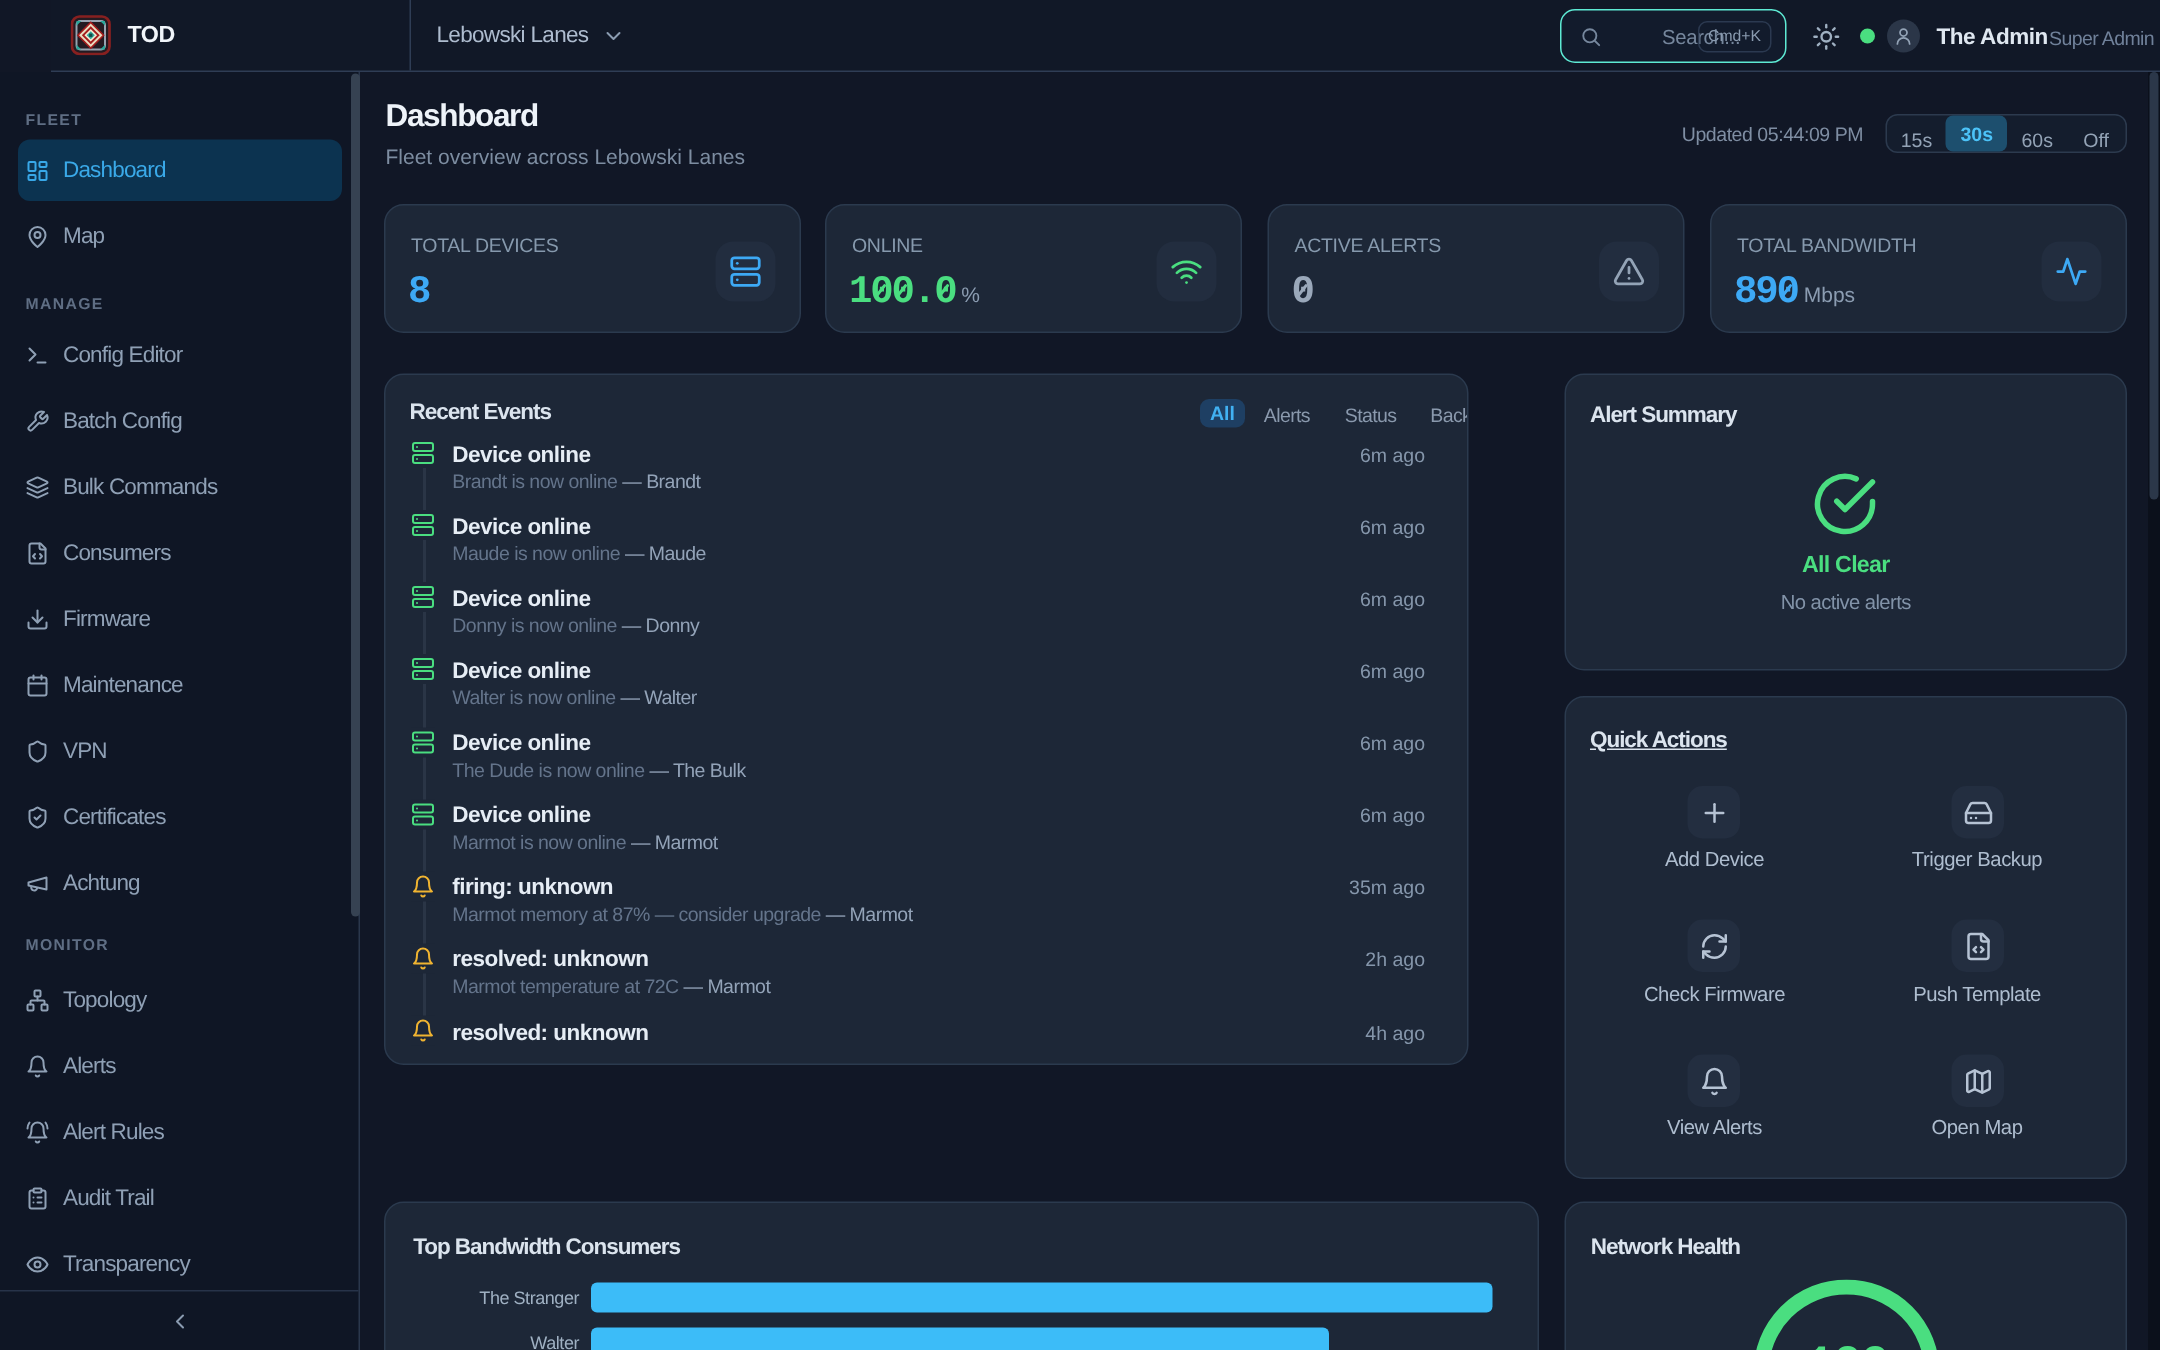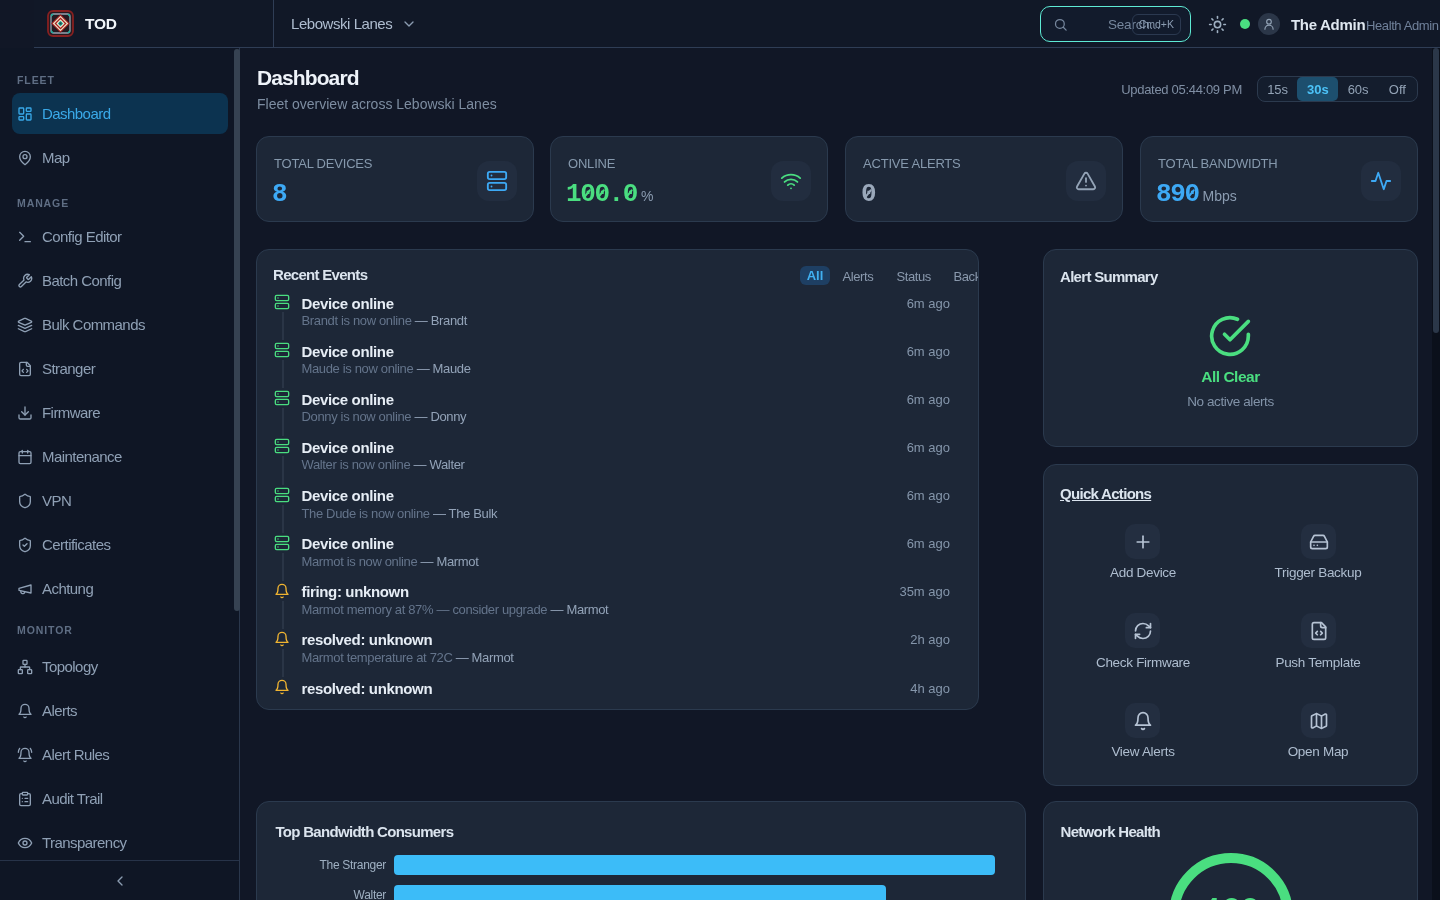--- a/index.html
+++ b/index.html
@@ -99,21 +99,21 @@
       <path d="m19.07 4.93-1.41 1.41"></path>
     </svg>
   <div class="abs" style="left:1205.5px; top:18.5px; width:10px; height:10px; border-radius:50%; background:#4ade80;"></div>
   <div class="abs" style="left:1224px; top:12.5px; width:22px; height:22px; border-radius:50%; background:#2b3648; display:flex; align-items:center; justify-content:center;">
     <svg width="14" height="14" viewBox="0 0 24 24" fill="none" stroke="#93a3b6" stroke-width="2" stroke-linecap="round">
         <circle cx="12" cy="8" r="4"></circle>
         <path d="M5 21c0-3.9 3.1-7 7-7s7 3.1 7 7"></path>
       </svg>
   </div>
   <div class="abs" style="left:1257px; top:16px; color:#dfe7f0; font-size:15px; font-weight:bold; letter-spacing:-0.3px;">The Admin</div>
-  <div class="abs" style="left:1332px; top:17.5px; color:#70819a; font-size:13px; letter-spacing:-0.4px;">Health Admin</div>
+  <div class="abs" style="left:1332px; top:17.5px; color:#70819a; font-size:13px; letter-spacing:-0.4px;">Super Admin</div>
   <svg class="abs" style="left:1407px; top:16px;" width="16" height="16" viewBox="0 0 24 24" fill="none" stroke="#8b9cb1" stroke-width="2" stroke-linecap="round" stroke-linejoin="round">
       <polyline points="6 9 12 15 18 9"></polyline>
     </svg>
 </div>
 
 <div id="sidebar">
   <div class="slabel" style="top:26px">FLEET</div>
   <div class="sitem active" style="top:45px">
     <svg width="16" height="16" viewBox="0 0 24 24" fill="none" stroke="#38a8e8" stroke-width="2" stroke-linecap="round" stroke-linejoin="round">
         <rect width="7" height="9" x="3" y="3" rx="1"></rect>
@@ -152,21 +152,21 @@
       </svg>
     <span>Bulk Commands</span>
   </div>
   <div class="sitem" style="top:300px">
     <svg width="16" height="16" viewBox="0 0 24 24" fill="none" stroke="#8fa0b5" stroke-width="2" stroke-linecap="round" stroke-linejoin="round">
         <path d="M15 2H6a2 2 0 0 0-2 2v16a2 2 0 0 0 2 2h12a2 2 0 0 0 2-2V7Z"></path>
         <path d="M14 2v4a2 2 0 0 0 2 2h4"></path>
         <path d="m9.5 12.5-2 2.25 2 2.25"></path>
         <path d="m14.5 12.5 2 2.25-2 2.25"></path>
       </svg>
-    <span>Stranger</span>
+    <span>Consumers</span>
   </div>
   <div class="sitem" style="top:344px">
     <svg width="16" height="16" viewBox="0 0 24 24" fill="none" stroke="#8fa0b5" stroke-width="2" stroke-linecap="round" stroke-linejoin="round">
         <path d="M21 15v4a2 2 0 0 1-2 2H5a2 2 0 0 1-2-2v-4"></path>
         <polyline points="7 10 12 15 17 10"></polyline>
         <line x1="12" x2="12" y1="3" y2="15"></line>
       </svg>
     <span>Firmware</span>
   </div>
   <div class="sitem" style="top:388px">
@@ -247,21 +247,21 @@
     <svg width="16" height="16" viewBox="0 0 24 24" fill="none" stroke="#8b9cb1" stroke-width="2" stroke-linecap="round" stroke-linejoin="round">
         <polyline points="15 18 9 12 15 6"></polyline>
       </svg>
   </div>
   <div class="sbthumb" style="left:233.5px; top:0.5px; width:6px; height:562px; background:#364252;"></div>
 </div>
 
 <div class="abs" style="left:257px; top:66px; color:#eef3f9; font-size:21px; font-weight:bold; letter-spacing:-0.9px;">Dashboard</div>
 <div class="abs" style="left:257px; top:96px; color:#7d8da1; font-size:14px;">Fleet overview across Lebowski Lanes</div>
 <div class="abs" style="left:1022px; top:82px; width:220px; text-align:right; color:#7f8ea3; font-size:13px; letter-spacing:-0.3px;">Updated 05:44:09 PM</div>
-<div class="abs" style="left:1257px; top:76px; width:161px; height:26px; border:1px solid #2c3a4e; background:#141d2d; border-radius:8px; display:flex; align-items:center; font-size:13px;">
+<div class="abs" style="left:1257px; top:76px; width:161px; height:26px; border:1px solid #2c3a4e; background:#141d2d; border-radius:8px; display:flex; align-items:flex-end; font-size:13px;">
   <div style="flex:1; text-align:center; color:#93a3b6;">15s</div>
   <div style="flex:1.05; text-align:center; color:#4cc3f8; background:#1d4f6e; font-weight:bold; height:100%; display:flex; align-items:center; justify-content:center; border-radius:5px;">30s</div>
   <div style="flex:1; text-align:center; color:#93a3b6;">60s</div>
   <div style="flex:1; text-align:center; color:#93a3b6;">Off</div>
 </div>
 
 <div class="card stat" style="left:256px; top:136px; width:278px; height:86px;padding-left:44px;">
   <div class="lab">TOTAL DEVICES</div>
   <div class="val" style="color:#3da9f5;">8</div>
   <div class="tile">

